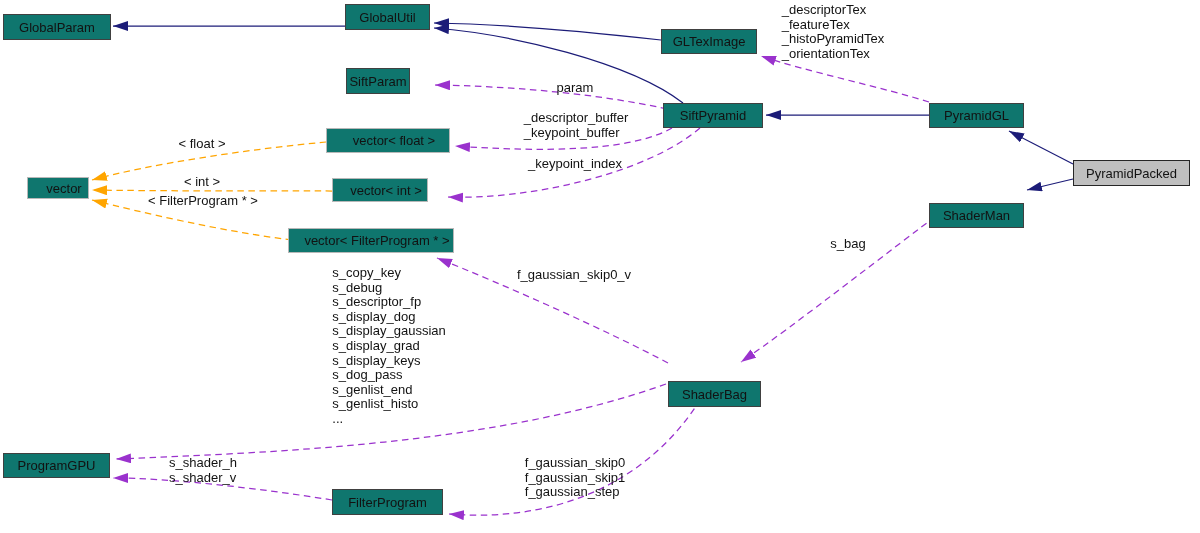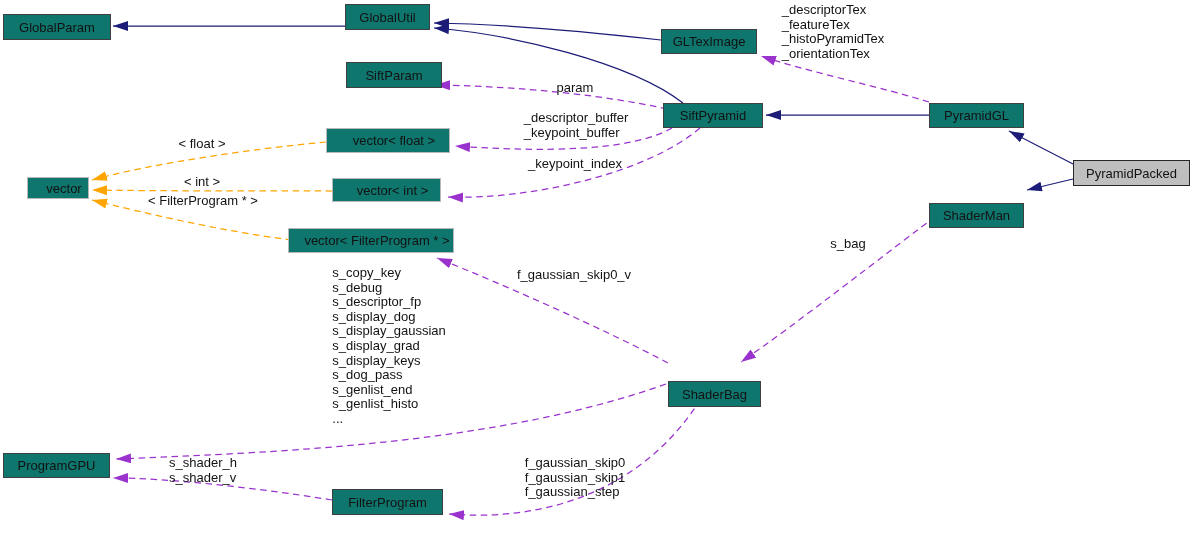--- a/index.html
+++ b/index.html
@@ -56,32 +56,32 @@
     <path class="edge use" d="M706,390 C662,468 575,524 449,514" marker-end="url(#arr-use)"></path>
     <path class="edge use" d="M332,500 C258,488 168,478 113,478" marker-end="url(#arr-use)"></path>
 
     <path class="edge tpl" d="M326,142 C250,149 150,164 92,180" marker-end="url(#arr-tpl)"></path>
     <path class="edge tpl" d="M332,191 C250,191 160,191 92,190" marker-end="url(#arr-tpl)"></path>
     <path class="edge tpl" d="M292,240 C220,231 140,212 92,200" marker-end="url(#arr-tpl)"></path>
   </svg>
 
   <div class="node" style="left:3px;top:14px;width:108px;height:26px">GlobalParam</div>
   <div class="node" style="left:345px;top:4px;width:85px;height:26px">GlobalUtil</div>
-  <div class="node" style="left:346px;top:62px;width:96px;height:26px">SiftParam</div>
+  <div class="node" style="left:346px;top:68px;width:64px;height:26px">SiftParam</div>
   <div class="node" style="left:661px;top:29px;width:96px;height:25px">GLTexImage</div>
   <div class="node" style="left:663px;top:103px;width:100px;height:25px">SiftPyramid</div>
   <div class="node" style="left:929px;top:103px;width:95px;height:25px">PyramidGL</div>
   <div class="node selected" style="left:1073px;top:160px;width:117px;height:26px">PyramidPacked</div>
   <div class="node" style="left:929px;top:203px;width:95px;height:25px">ShaderMan</div>
   <div class="node" style="left:668px;top:381px;width:93px;height:26px">ShaderBag</div>
   <div class="node" style="left:3px;top:453px;width:107px;height:25px">ProgramGPU</div>
   <div class="node" style="left:332px;top:489px;width:111px;height:26px">FilterProgram</div>
   <div class="node tpl" style="left:27px;top:177px;width:62px;height:22px">vector</div>
   <div class="node tpl" style="left:326px;top:128px;width:124px;height:25px">vector&lt; float &gt;</div>
-  <div class="node tpl" style="left:332px;top:178px;width:109px;height:24px">vector&lt; int &gt;</div>
+  <div class="node tpl" style="left:332px;top:178px;width:96px;height:24px">vector&lt; int &gt;</div>
   <div class="node tpl" style="left:288px;top:228px;width:166px;height:25px">vector&lt; FilterProgram * &gt;</div>
 
   <div class="elabel" style="left:833px;top:3px">
     <div>_descriptorTex</div>
     <div>_featureTex</div>
     <div>_histoPyramidTex</div>
     <div>_orientationTex</div>
   </div>
   <div class="elabel" style="left:575px;top:81px">param</div>
   <div class="elabel" style="left:576px;top:111px">

